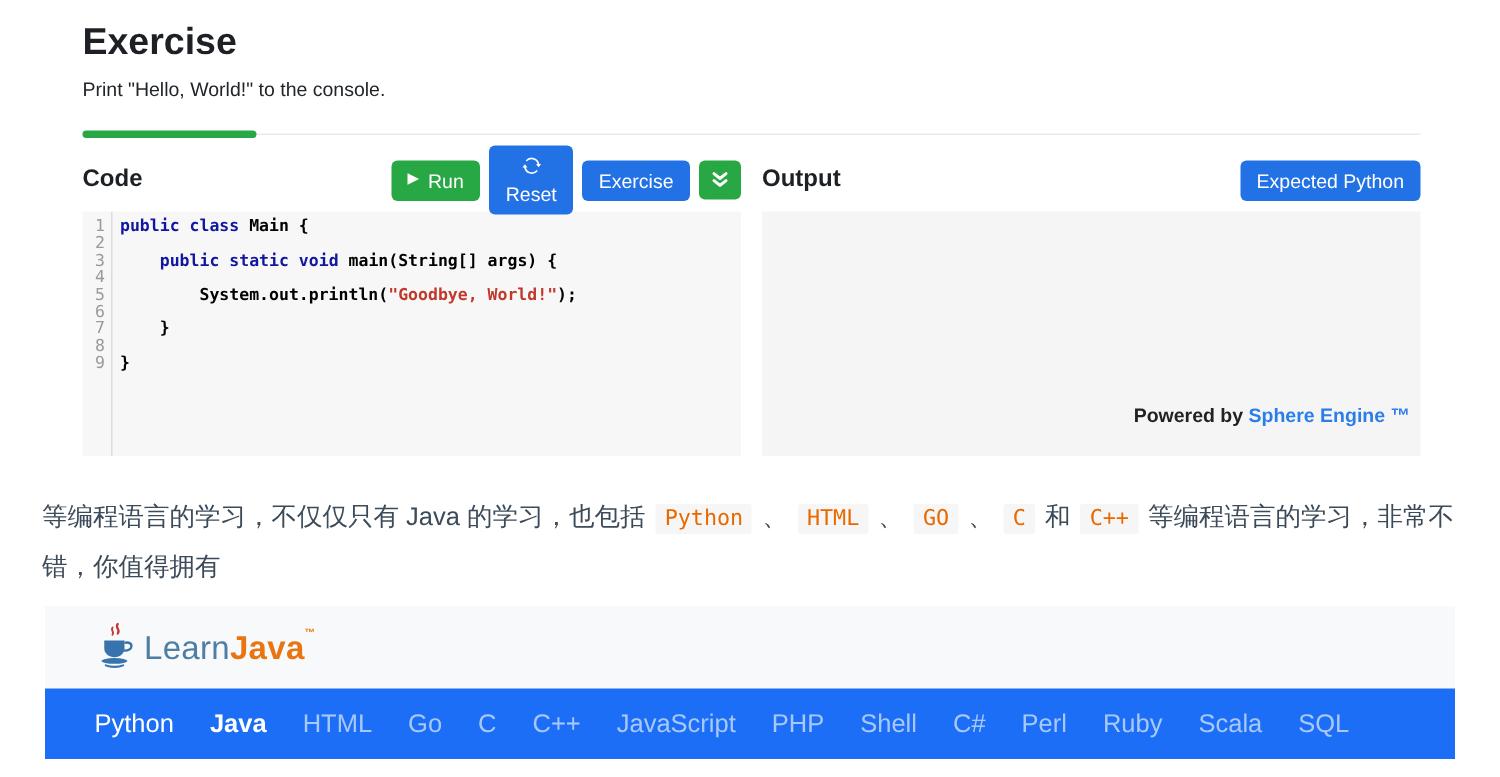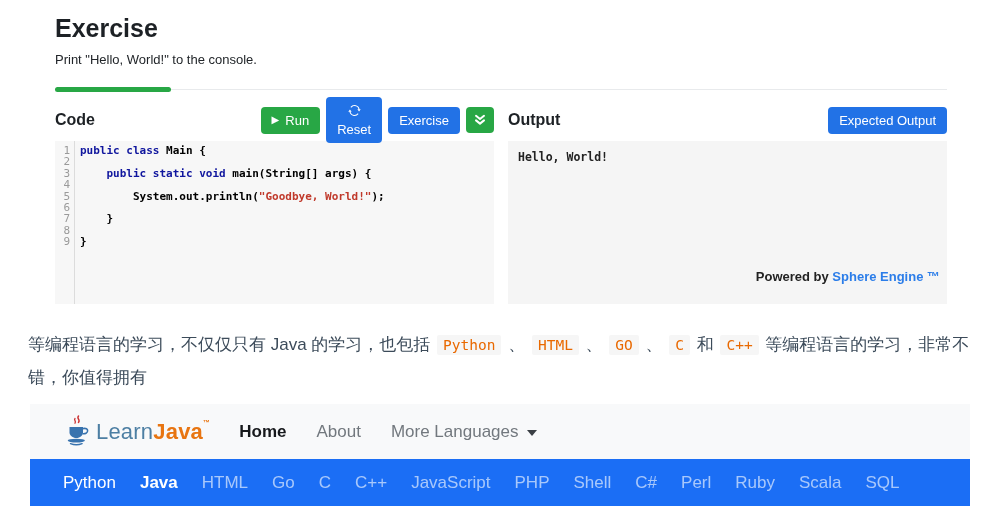--- a/index.html
+++ b/index.html
@@ -130,26 +130,25 @@
           </div>
         <div class="code-area"><div><span class="k">public class</span><span class="p"> Main {</span></div><div><span class="p"> </span></div><div><span class="p">    </span><span class="k">public static void</span><span class="p"> main(String[] args) {</span></div><div><span class="p"> </span></div><div><span class="p">        System.out.println(</span><span class="s">"Goodbye, World!"</span><span class="p">);</span></div><div><span class="p"> </span></div><div><span class="p">    }</span></div><div><span class="p"> </span></div><div><span class="p">}</span></div></div>
       </div>
     </div>
 
     <div class="panel">
       <div class="panel-head">
         <div class="panel-title">Output</div>
         <div class="btns">
           <button type="button" class="btn btn-blue">
-            <span>Expected Output</span>
+            <span>Expected Python</span>
           </button>
         </div>
       </div>
       <div class="output-box">
-        <div>Hello, World!</div>
         <div class="powered">
           <span>Powered by</span>
           <a>Sphere Engine ™</a>
         </div>
       </div>
     </div>
   </div>
 </div>
 
 <div class="note"><span>等编程语言的学习，不仅仅只有 Java 的学习，也包括 </span><span class="icode">Python</span><span> 、 </span><span class="icode">HTML</span><span> 、 </span><span class="icode">GO</span><span> 、 </span><span class="icode">C</span><span> 和 </span><span class="icode">C++</span><span> 等编程语言的学习，非常不错，你值得拥有</span></div>
@@ -164,25 +163,20 @@
           <path d="M7.5 12h13.5v5.3c0 3.2-3 5.8-6.7 5.8s-6.8-2.6-6.8-5.8z" fill="#3873ae"></path>
           <path d="M21 13.6c2.9-.7 4.8.4 4.6 2.4-.2 1.9-2.4 3-4.9 2.7" fill="none" stroke="#3873ae" stroke-width="1.6"></path>
           <ellipse cx="14.3" cy="25.6" rx="8.6" ry="1.9" fill="#3873ae"></ellipse>
           <path d="M8.5 28.6c3.2 1.3 8.4 1.3 11.6 0" stroke="#3873ae" stroke-width="1.4" fill="none" stroke-linecap="round"></path>
         </svg>
       </span>
       <span class="logo-text">
         <span class="logo-learn">Learn</span><span class="logo-java">Java</span><span class="logo-tm">™</span>
       </span>
     </div>
-    <nav class="nav-links">
-        <a class="nav-link active">Home</a>
-        <a class="nav-link">About</a>
-        <a class="nav-link">More Languages<span class="caret"></span></a>
-      </nav>
   </div>
   <div class="langbar">
       <a class="lang bright">Python</a>
       <a class="lang active">Java</a>
       <a class="lang">HTML</a>
       <a class="lang">Go</a>
       <a class="lang">C</a>
       <a class="lang">C++</a>
       <a class="lang">JavaScript</a>
       <a class="lang">PHP</a>

